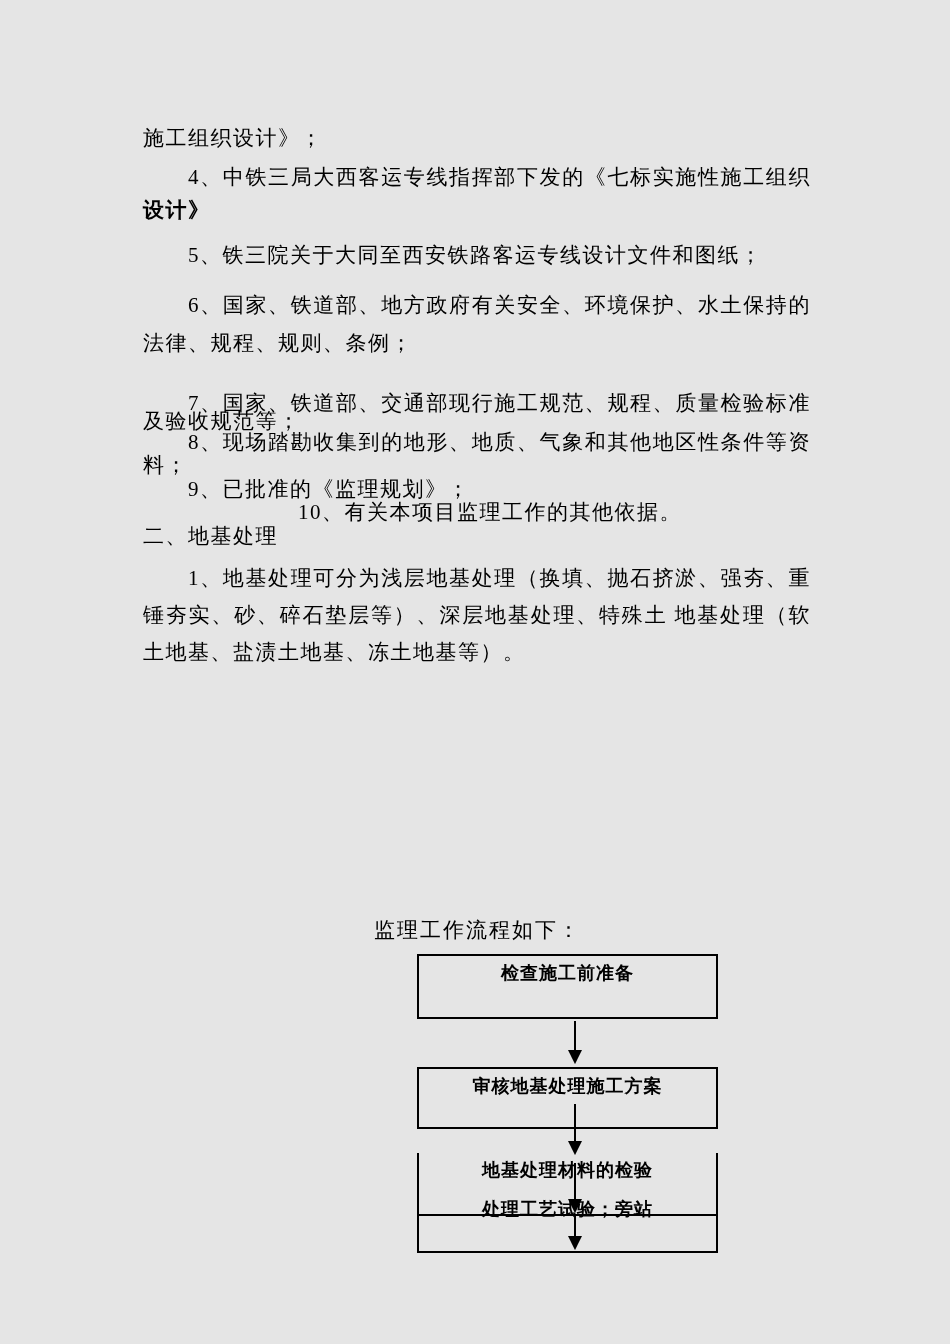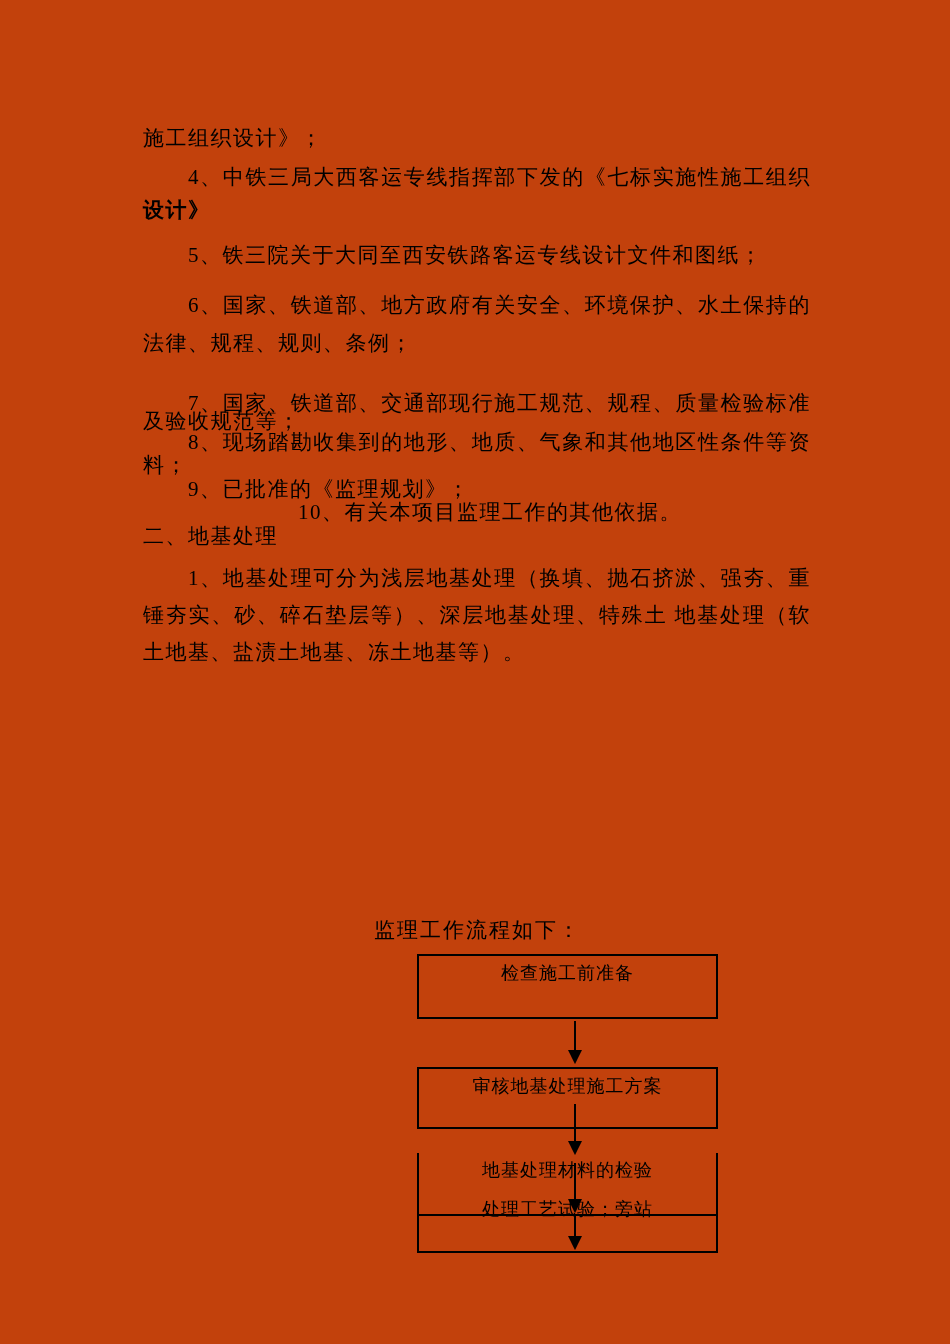--- a/index.html
+++ b/index.html
@@ -4,21 +4,21 @@
 <style>
   html, body {
     margin: 0;
     padding: 0;
     background: #ffffff;
   }
   .page {
     position: relative;
     width: 950px;
     height: 1344px;
-    background: #c2410c;
+    background: #e5e5e5;
     color: #000000;
     font-family: "Liberation Serif", "DejaVu Serif", serif;
     overflow: hidden;
   }
   
   .tline {
     position: absolute;
     left: 143px;
     width: 667px;
     font-size: 21px;
@@ -52,20 +52,21 @@
     box-sizing: border-box;
     background: transparent;
   }
   .fbox .fbox-label {
     display: block;
     padding-top: 5px;
     text-align: center;
     font-size: 18px;
     letter-spacing: 1px;
     white-space: nowrap;
+    font-weight: bold;
   }
   .fbox1 { top: 954px;  height: 65px; }
   .fbox2 { top: 1067px; height: 62px; }
   .fbox3 { top: 1129px; height: 63px; border-top: none; margin-top: 24px; }
   .fbox4 { top: 1192px; height: 61px; border-top: none; }
   .arrow-layer {
     position: absolute;
     left: 0;
     top: 0;
     width: 950px;

